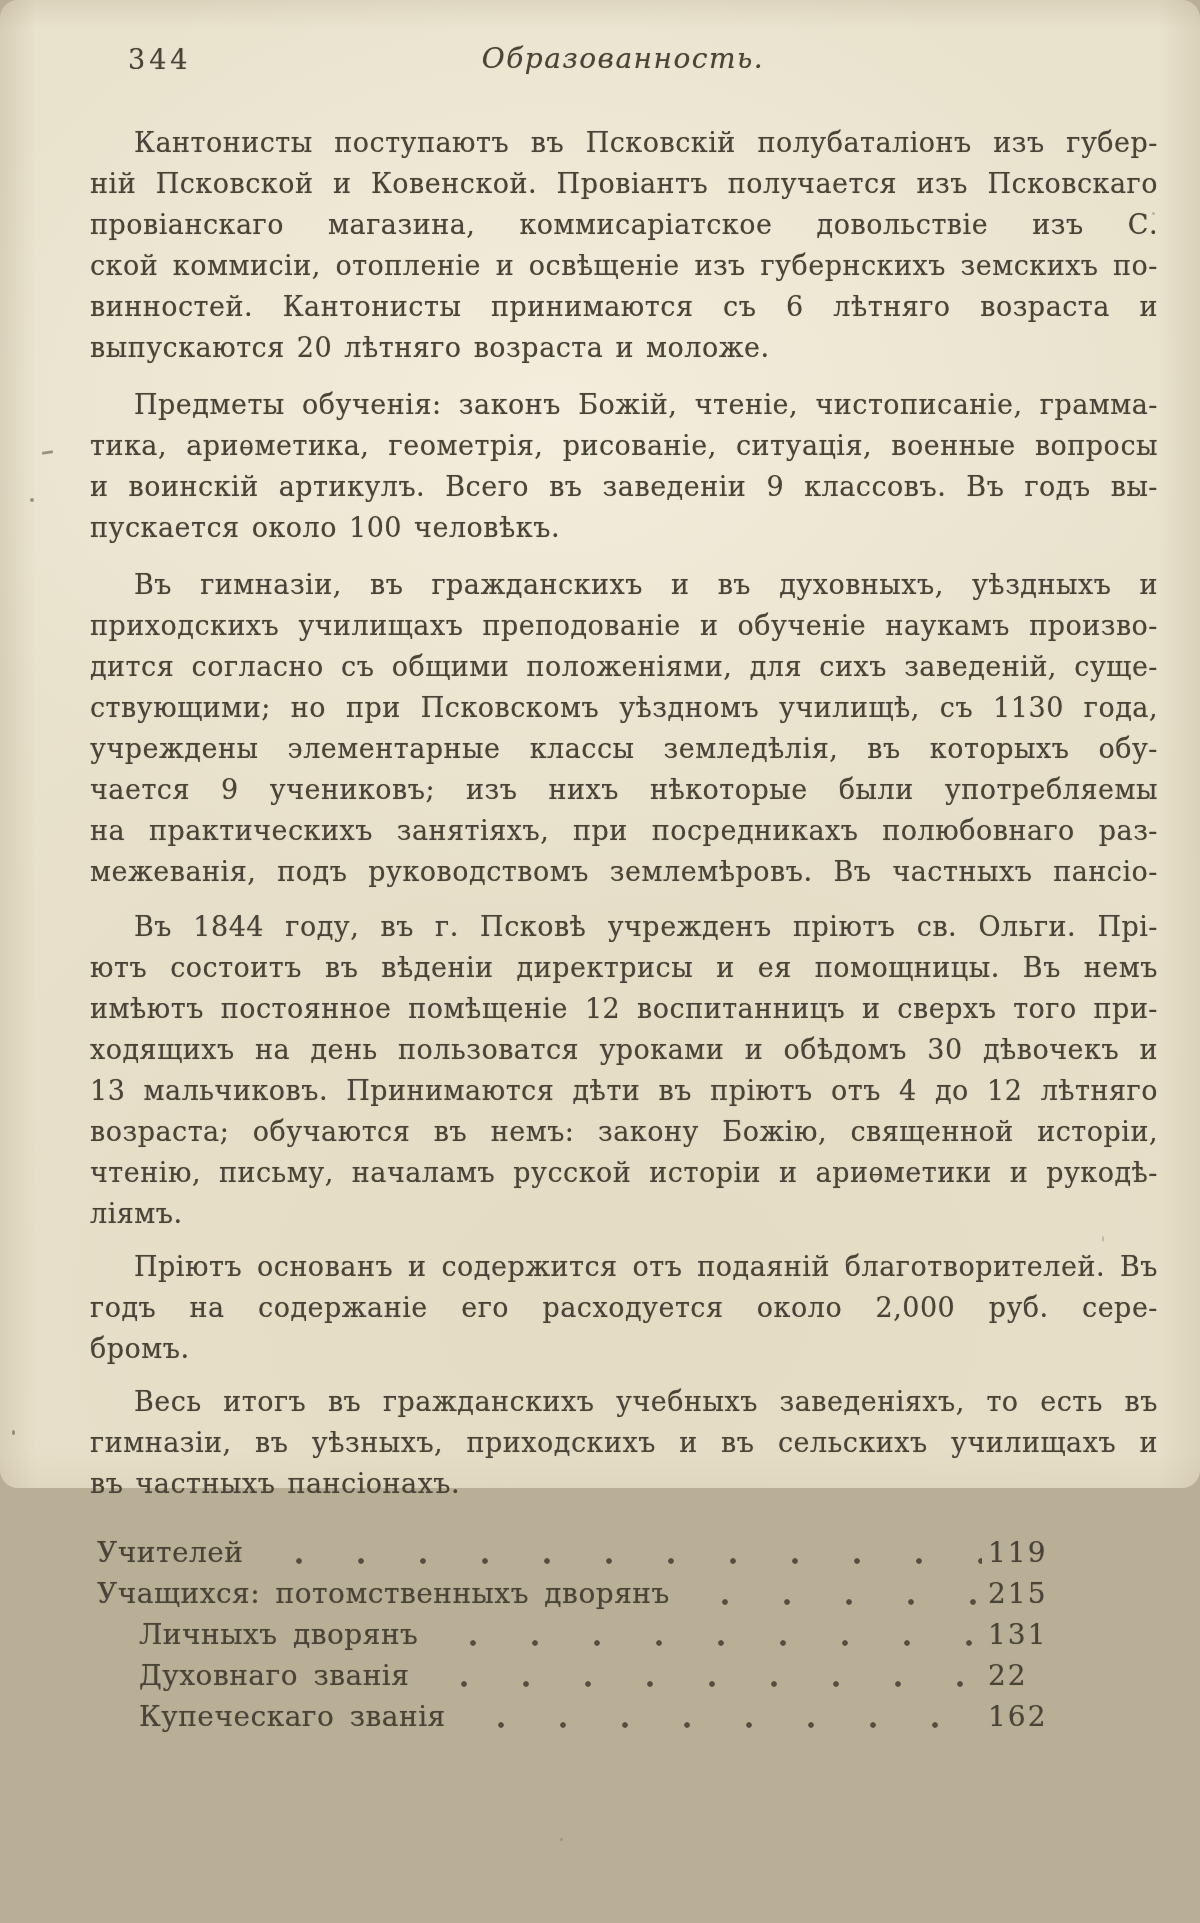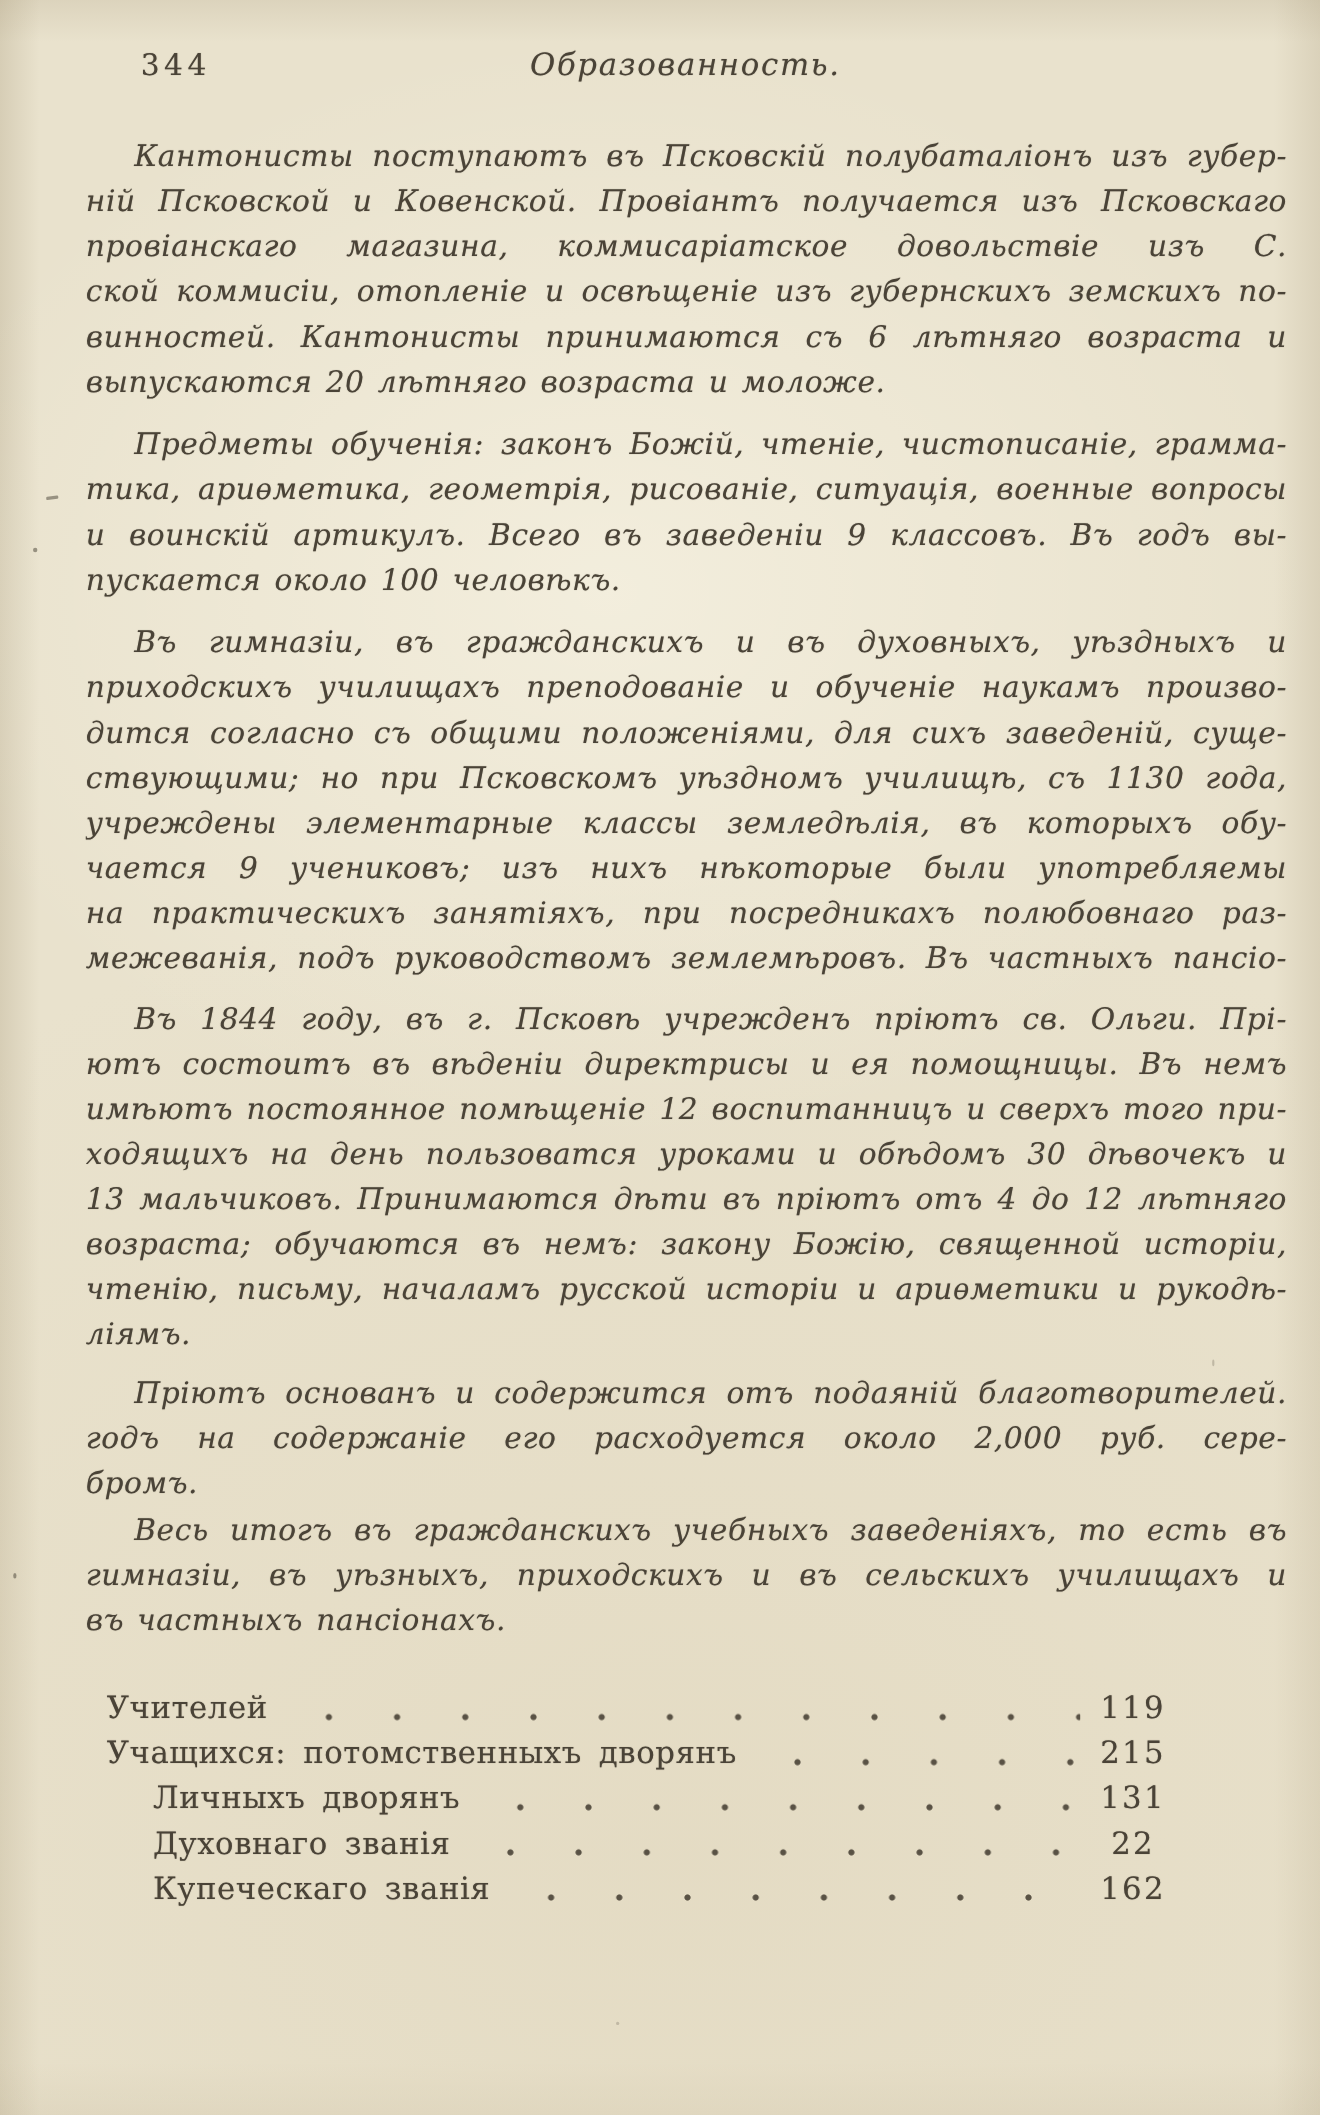--- a/index.html
+++ b/index.html
@@ -2,46 +2,47 @@
 <html><head>
 <meta charset="utf-8">
 <style>
   html,body{margin:0;padding:0;}
   body{
     width:1200px;height:1923px;overflow:hidden;
     font-family:"DejaVu Serif","Liberation Serif",serif;
     background:#b9af97;
   }
   .scan{
-    position:relative;width:1200px;height:1923px;
+    position:relative;width:1200px;height:1488px;
     color:#4a4337;
     background-color:#e9e2cd;
     background-image:
       radial-gradient(ellipse 900px 700px at 46% 28%, rgba(255,252,240,0.45), rgba(255,252,240,0) 72%),
       radial-gradient(ellipse 1500px 1200px at 52% 88%, rgba(224,214,188,0.55), rgba(224,214,188,0) 75%),
       linear-gradient(90deg, rgba(140,123,88,0.20) 0px, rgba(140,123,88,0) 3%, rgba(140,123,88,0) 96.5%, rgba(140,123,88,0.16) 100%),
       linear-gradient(180deg, rgba(140,123,88,0.14) 0px, rgba(140,123,88,0) 2%, rgba(140,123,88,0) 97.5%, rgba(140,123,88,0.10) 100%);
+    border-radius: 18px;
   }
   .ink{ text-shadow:0 0 1px rgba(74,67,55,0.45); }
 
   
   .page-number{
     position:absolute;left:128px;top:44px;
     font-size:27px;letter-spacing:4px;
   }
   .running-title{
     position:absolute;left:78px;top:42px;width:1090px;
     text-align:center;font-style:italic;font-size:28px;letter-spacing:1.5px;
   }
 
   
   .text-block{
     position:absolute;left:78px;top:122px;width:1092px;
   }
-  .paragraph{margin:0;font-style:italic;}
+  .paragraph{margin:12px;}
   .line{
     font-size:27px;line-height:41px;height:41px;overflow:hidden;
     letter-spacing:0.5px;word-spacing:3px;
     text-align:justify;text-align-last:justify;
   }
   .line-first{text-indent:44px;}
   .line-last{text-align-last:left;}
 
   
   .stats{
@@ -54,21 +55,21 @@
   }
   .stat-row.indented{padding-left:42px;}
   .stat-label{white-space:nowrap;}
   .dot-leader{
     flex:1 1 auto;align-self:stretch;margin:0 6px 0 10px;
     background-image:radial-gradient(circle, rgba(74,67,55,0.9) 2.4px, rgba(74,67,55,0) 3.2px);
     background-size:62px 10px;background-repeat:repeat-x;
     background-position:left 14px bottom 7px;
   }
   .stat-value{
-    flex:0 0 auto;min-width:84px;text-align:center;letter-spacing:2px;
+    flex:0 0 auto;min-width:84px;text-align:left;letter-spacing:2px;
   }
 
   
   .speck{position:absolute;background:rgba(70,63,52,0.5);border-radius:50%;}
   .speck.dash{border-radius:1px;transform:rotate(-8deg);}
 </style>
 </head>
 <body>
 
 <div class="scan">

